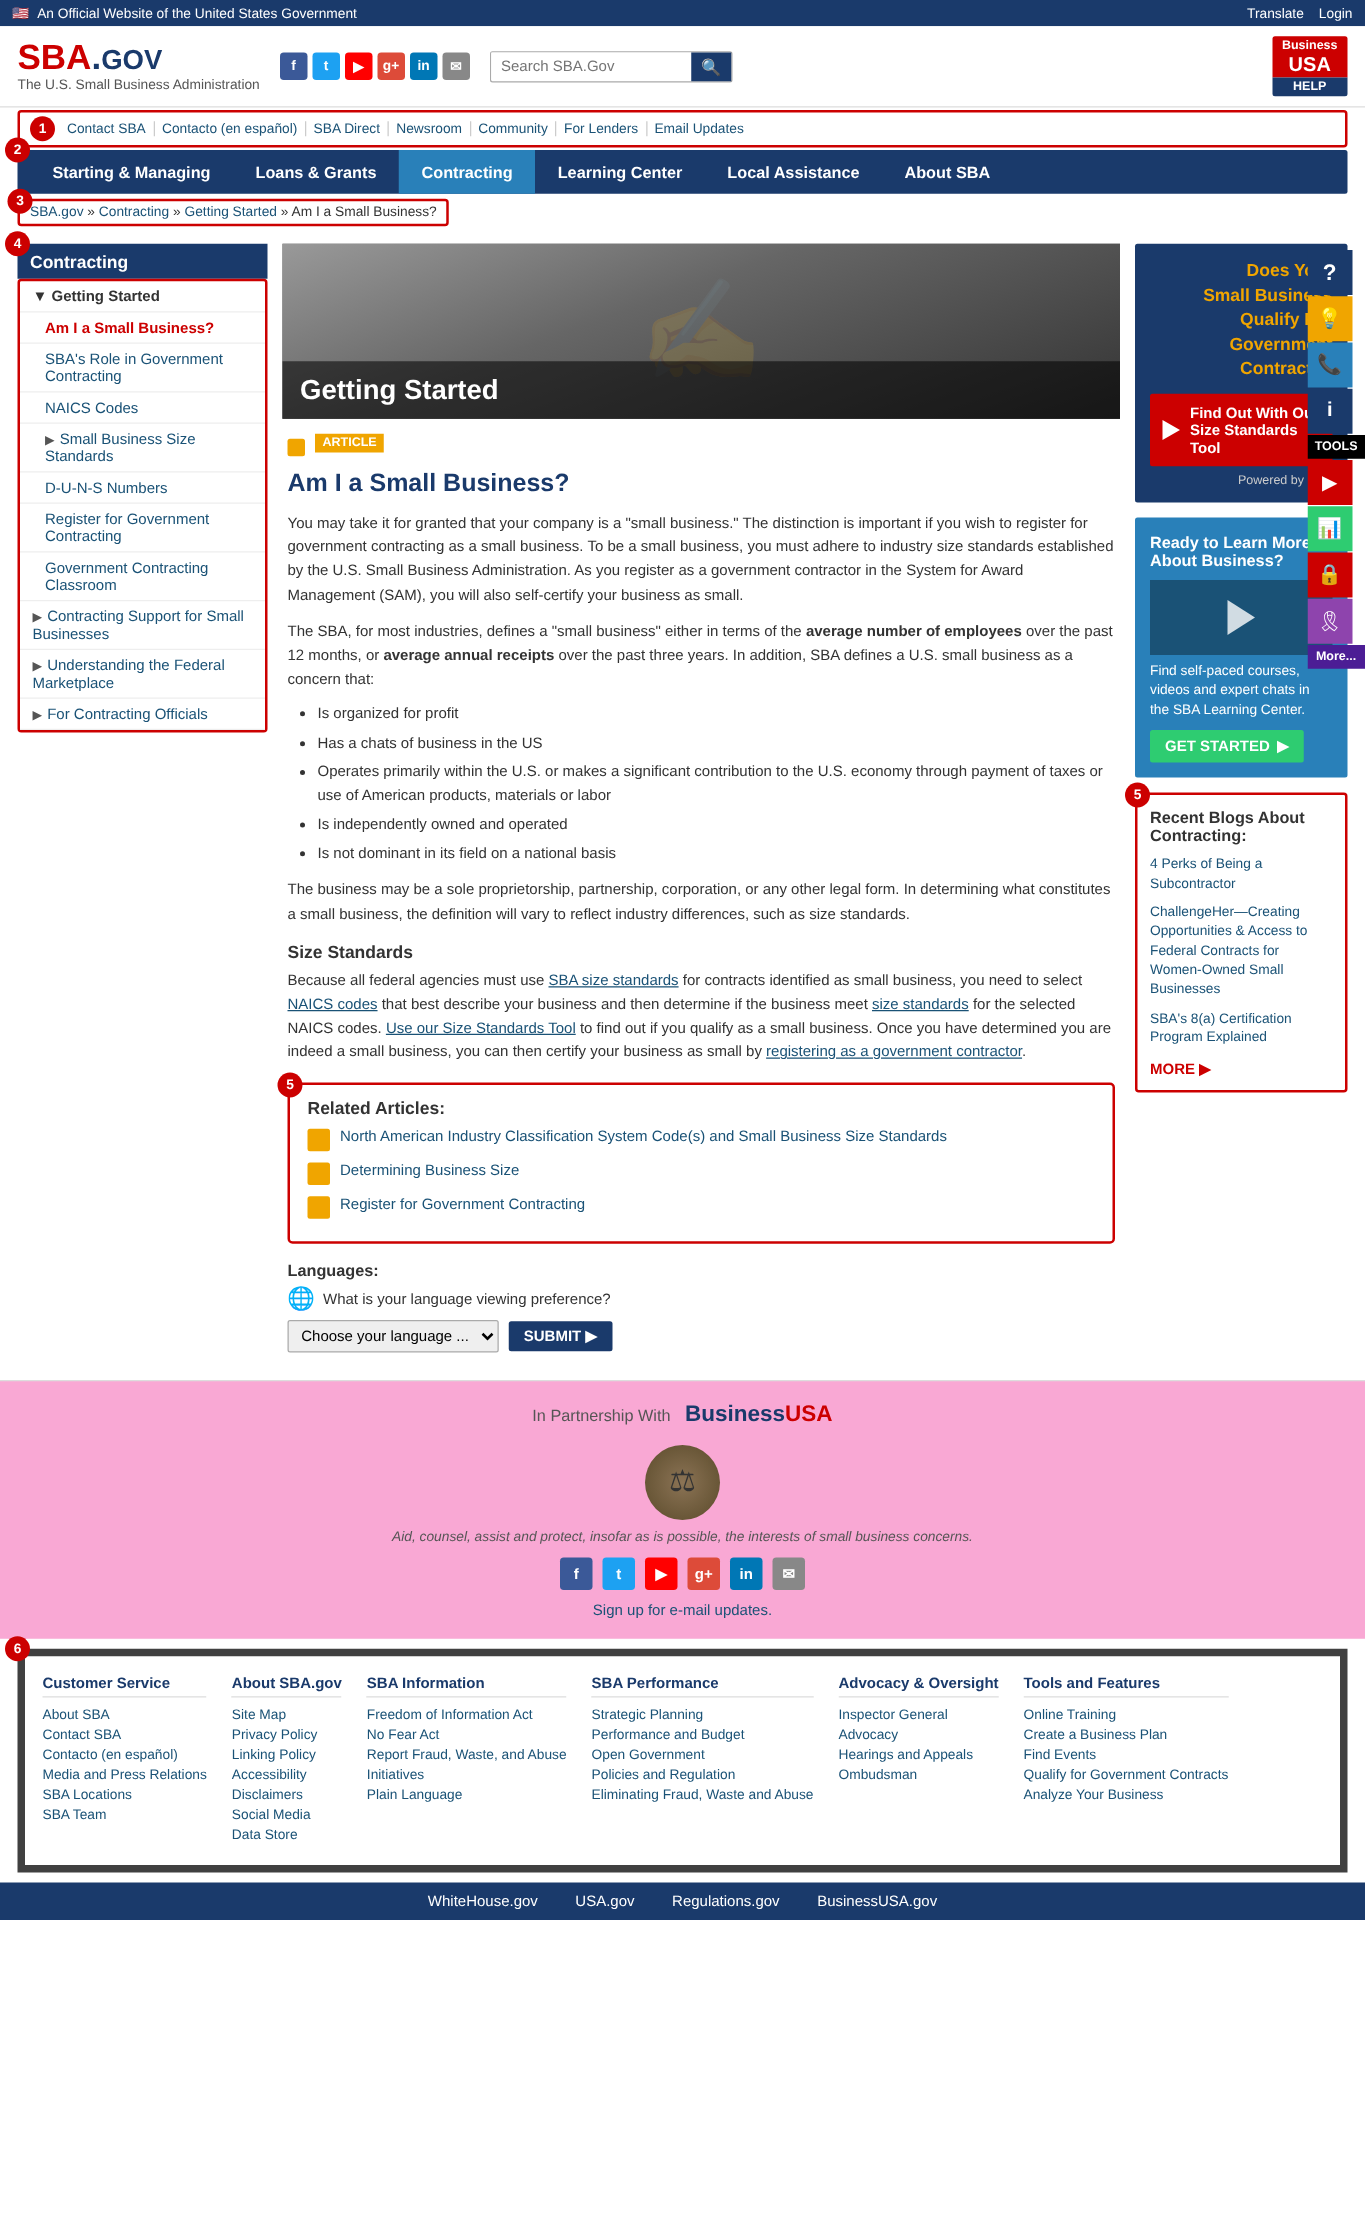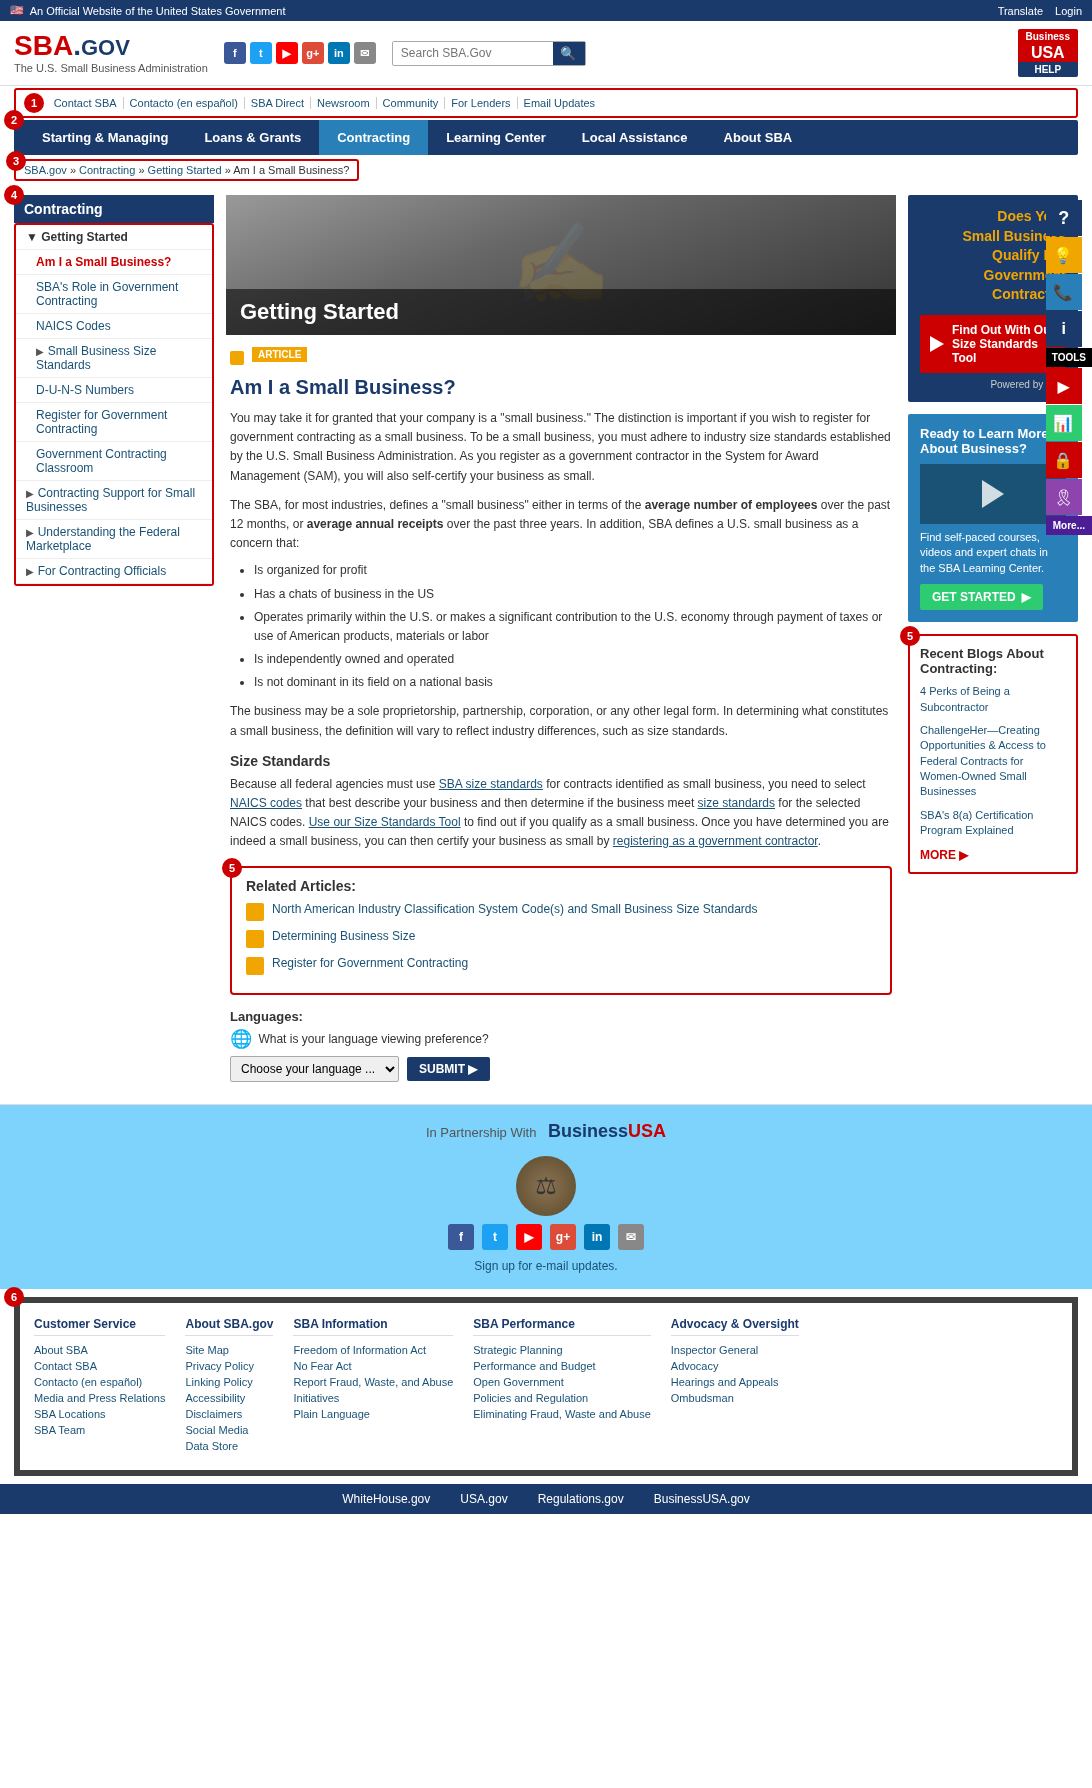--- a/index.html
+++ b/index.html
@@ -93,21 +93,21 @@
     .video-thumb { background: #1a5276; width: 100%; height: 60px; display: flex; align-items: center; justify-content: center; margin-bottom: 6px; }
     .video-play { width: 0; height: 0; border-top: 14px solid transparent; border-bottom: 14px solid transparent; border-left: 22px solid #fff; opacity: 0.8; }
     .right-box2 p { font-size: 11px; line-height: 1.4; margin-bottom: 8px; }
     .get-started-btn { background: #2ecc71; color: #fff; border: none; padding: 6px 12px; font-size: 12px; font-weight: bold; cursor: pointer; border-radius: 2px; display: flex; align-items: center; gap: 6px; }
     .right-box3 { border: 2px solid #c00; padding: 10px; border-radius: 3px; }
     .right-box3 h3 { font-size: 13px; font-weight: bold; color: #333; margin-bottom: 8px; }
     .blog-link { color: #1a5276; font-size: 11px; text-decoration: none; display: block; margin-bottom: 8px; line-height: 1.4; }
     .more-link { color: #c00; font-size: 12px; font-weight: bold; text-decoration: none; }
 
     
-    .footer-partnership { background: #7dd3fc; text-align: center; padding: 16px; border-top: 1px solid #ddd; }
+    .footer-partnership { background: #f9a8d4; text-align: center; padding: 16px; border-top: 1px solid #ddd; }
     .partner-text { font-size: 13px; color: #555; margin-bottom: 6px; }
     .seal-img { width: 60px; height: 60px; background: radial-gradient(circle, #8b7355, #5a4a2a); border-radius: 50%; display: inline-flex; align-items: center; justify-content: center; margin: 8px auto; }
     .footer-tagline { font-size: 11px; color: #555; font-style: italic; margin-bottom: 10px; }
     .footer-social { display: flex; justify-content: center; gap: 8px; margin-bottom: 8px; }
     .footer-social-icon { width: 26px; height: 26px; border-radius: 3px; display: flex; align-items: center; justify-content: center; font-size: 12px; color: #fff; font-weight: bold; }
     .signup-link { color: #1a5276; font-size: 12px; text-decoration: none; }
     .footer-cols { display: flex; gap: 20px; }
     .footer-col h4 { font-size: 12px; font-weight: bold; color: #1a3a6b; margin-bottom: 8px; border-bottom: 1px solid #ddd; padding-bottom: 4px; }
     .footer-col a { display: block; color: #1a5276; font-size: 11px; text-decoration: none; margin-bottom: 4px; }
 
@@ -358,20 +358,21 @@
 </div>
 
 <div class="footer-partnership">
   <div class="partner-text">
     <span>In Partnership With</span>
     <span style="font-size:18px; font-weight:bold; color:#1a3a6b; margin-left:8px;"> Business<span style="color:#c00;">USA</span></span>
   </div>
   <div class="seal-img">
     <span style="font-size:24px;">⚖</span>
   </div>
+  <div class="footer-tagline">Aid, counsel, assist and protect, insofar as is                    possible, the interests of small business concerns.</div>
   <div class="footer-social">
     <div class="footer-social-icon fb">f</div>
     <div class="footer-social-icon tw">t</div>
     <div class="footer-social-icon yt">▶</div>
     <div class="footer-social-icon gp">g+</div>
     <div class="footer-social-icon li">in</div>
     <div class="footer-social-icon em">✉</div>
   </div>
   <a href="#" class="signup-link">Sign up for e-mail updates.</a>
 </div>
@@ -421,20 +422,28 @@
       </div>
 
       <div class="footer-col">
         <h4>Advocacy &amp; Oversight</h4>
         <a href="#">Inspector General</a>
         <a href="#">Advocacy</a>
         <a href="#">Hearings and Appeals</a>
         <a href="#">Ombudsman</a>
       </div>
 
+      <div class="footer-col">
+        <h4>Tools and Features</h4>
+        <a href="#">Online Training</a>
+        <a href="#">Create a Business Plan</a>
+        <a href="#">Find Events</a>
+        <a href="#">Qualify for Government Contracts</a>
+        <a href="#">Analyze Your Business</a>
+      </div>
 
     </div>
   </div>
 </div>
 
 <div class="bottom-nav">
   <a href="#">WhiteHouse.gov</a>
   <a href="#">USA.gov</a>
   <a href="#">Regulations.gov</a>
   <a href="#">BusinessUSA.gov</a>

